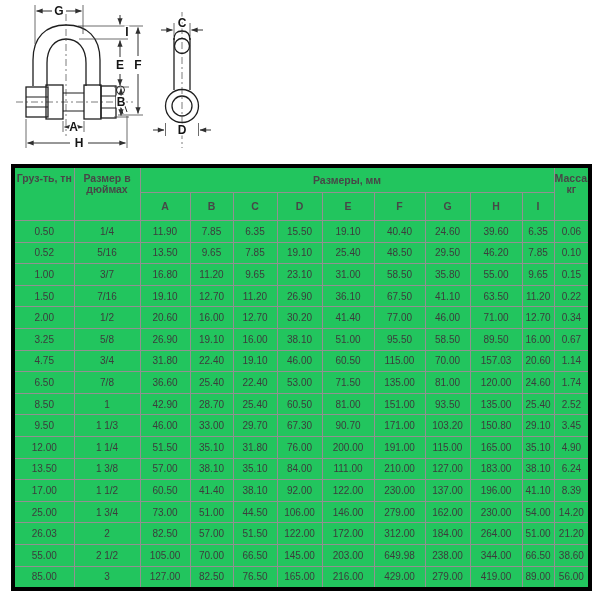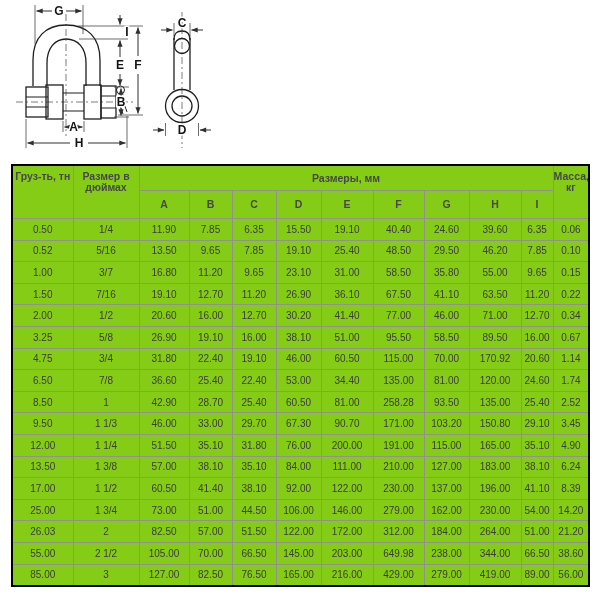--- a/index.html
+++ b/index.html
@@ -13,21 +13,21 @@
   .dim{stroke:#303030;stroke-width:1;fill:none}
   .ext{stroke:#474747;stroke-width:0.8;fill:none}
   .cl{stroke:#5a5a5a;stroke-width:0.8;fill:none;stroke-dasharray:7 3 2 3}
   text.dl{
     font-family:"Liberation Sans",sans-serif;font-size:12px;font-weight:bold;
     fill:#141414;text-anchor:middle;paint-order:stroke;stroke:#ffffff;stroke-width:3px;
   }
   .table-wrap{position:absolute;left:11px;top:164px}
   table.spec{
     border-collapse:collapse;table-layout:fixed;width:577px;
-    border:2px solid #000000;background:#84cc16;
+    border:4px solid #000000;background:#22c55e;
   }
   table.spec th, table.spec td{
     border:1px solid #919191;text-align:center;vertical-align:middle;
     color:#3c3c3c;font-size:10px;line-height:11px;padding:0;
     overflow:hidden;white-space:nowrap;
   }
   table.spec thead th{font-weight:bold;font-size:10.5px;color:#474747}
   table.spec .topcell{vertical-align:top;padding-top:5px}
   table.spec tr.mmrow th{height:24px}
   table.spec tr.letters th{height:27px}
@@ -261,47 +261,47 @@
         <tr>
           <td>4.75</td>
           <td>3/4</td>
           <td>31.80</td>
           <td>22.40</td>
           <td>19.10</td>
           <td>46.00</td>
           <td>60.50</td>
           <td>115.00</td>
           <td>70.00</td>
-          <td>170.92</td>
+          <td>157.03</td>
           <td>20.60</td>
           <td>1.14</td>
         </tr>
         <tr>
           <td>6.50</td>
           <td>7/8</td>
           <td>36.60</td>
           <td>25.40</td>
           <td>22.40</td>
           <td>53.00</td>
-          <td>34.40</td>
+          <td>71.50</td>
           <td>135.00</td>
           <td>81.00</td>
           <td>120.00</td>
           <td>24.60</td>
           <td>1.74</td>
         </tr>
         <tr>
           <td>8.50</td>
           <td>1</td>
           <td>42.90</td>
           <td>28.70</td>
           <td>25.40</td>
           <td>60.50</td>
           <td>81.00</td>
-          <td>258.28</td>
+          <td>151.00</td>
           <td>93.50</td>
           <td>135.00</td>
           <td>25.40</td>
           <td>2.52</td>
         </tr>
         <tr>
           <td>9.50</td>
           <td>1 1/3</td>
           <td>46.00</td>
           <td>33.00</td>

